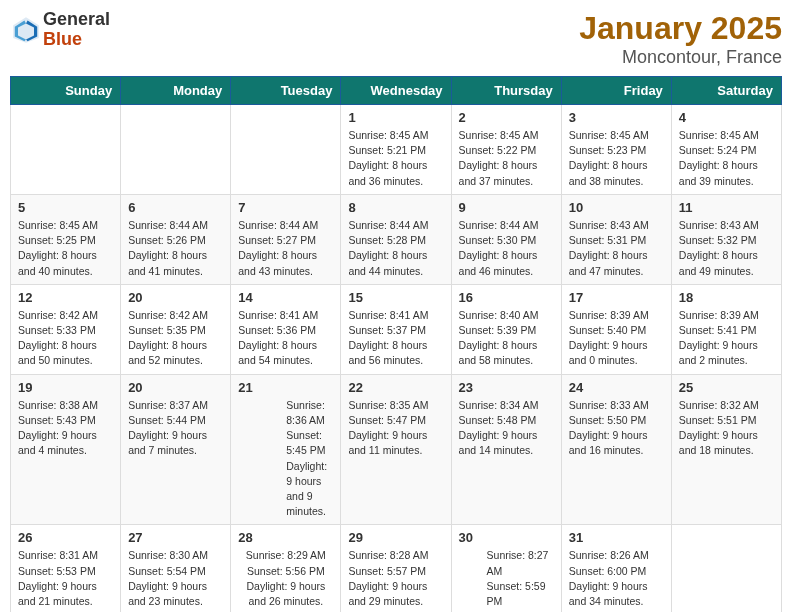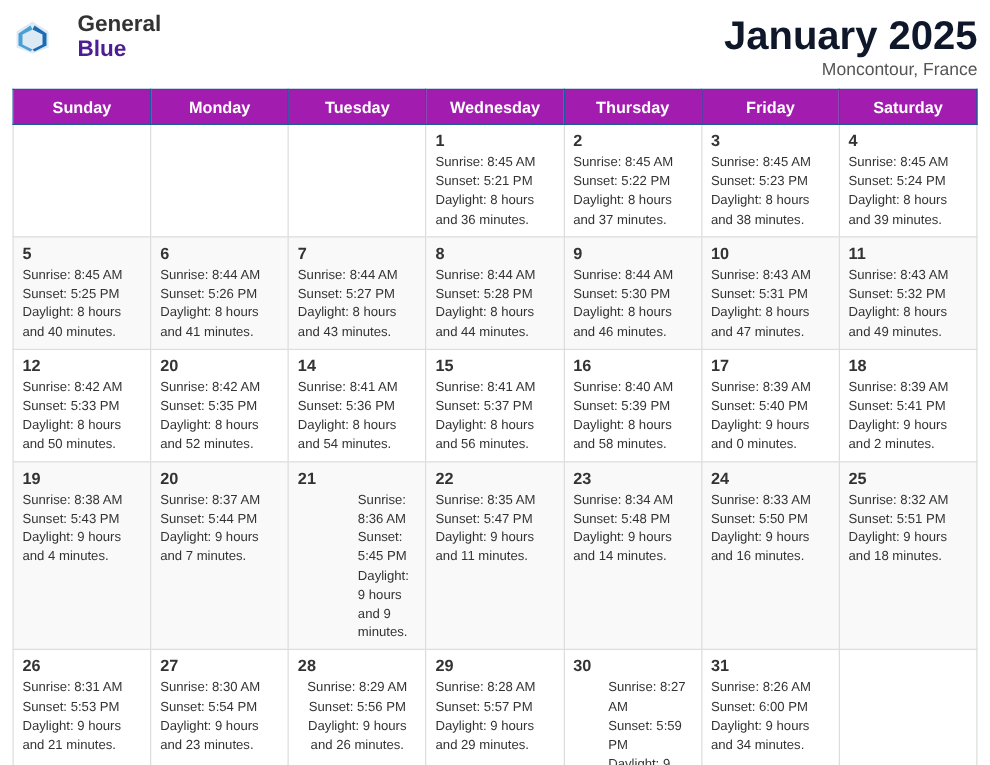--- a/index.html
+++ b/index.html
@@ -12,62 +12,62 @@
     }
     .header {
       display: flex;
       justify-content: space-between;
       align-items: flex-start;
       margin-bottom: 8px;
     }
     .logo {
       display: flex;
       align-items: center;
-      gap: 20px;
+      gap: 1px;
     }
     .logo-text {
       display: flex;
       flex-direction: column;
       line-height: 1.1;
     }
     .logo-general {
       font-size: 18px;
       font-weight: bold;
       color: #333;
     }
     .logo-blue {
       font-size: 18px;
       font-weight: bold;
-      color: #4c1d95;
+      color: #c2410c;
     }
     .logo-icon {
       width: 32px;
       height: 32px;
     }
     .title-section {
       text-align: right;
     }
     .month-title {
       font-size: 32px;
       font-weight: bold;
-      color: #0f172a;
+      color: #a16207;
     }
     .location {
-      font-size: 14px;
+      font-size: 18px;
       color: #555;
     }
     .calendar {
       width: 100%;
       border-collapse: collapse;
       border: 1px solid #ccc;
     }
     .calendar th {
-      background-color: #a21caf;
+      background-color: #0f766e;
       color: white;
-      text-align: center;
+      text-align: right;
       padding: 6px 8px;
       font-size: 13px;
       border: 1px solid #1a5a9a;
     }
     .calendar td {
       vertical-align: top;
       padding: 5px 7px;
       border: 1px solid #ddd;
       width: 14.28%;
       min-height: 80px;

